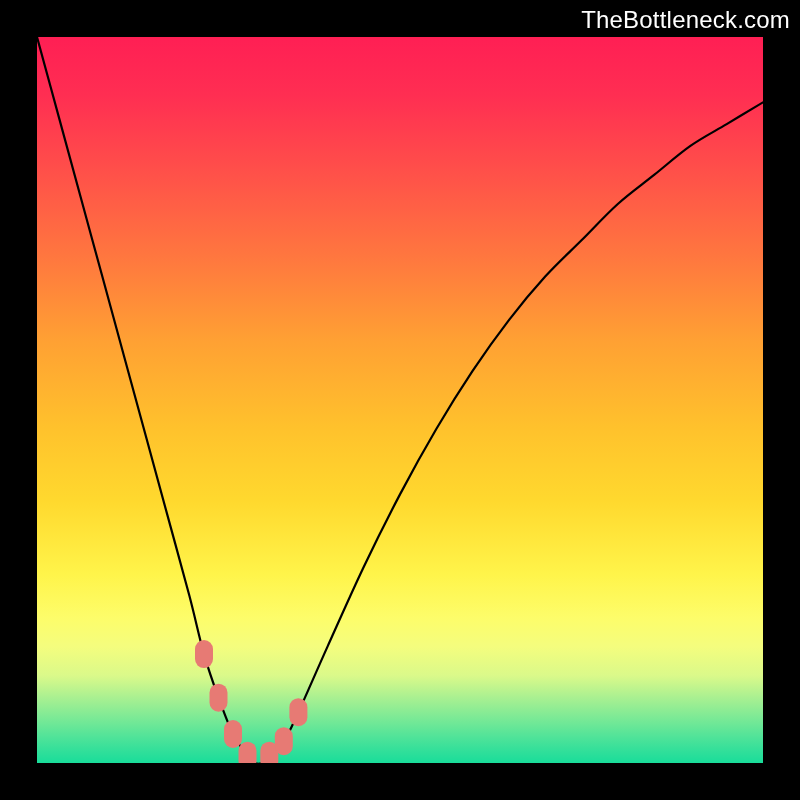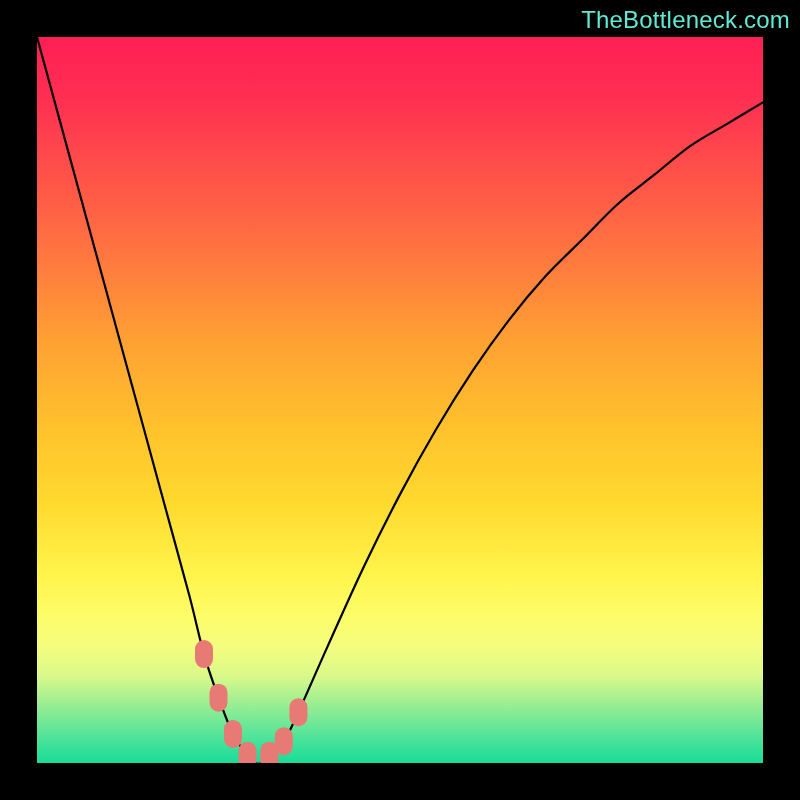--- a/index.html
+++ b/index.html
@@ -42,21 +42,21 @@
       #78e996 94%,
       #4fe399 96.5%,
       #2fdf9a 98.5%,
       #19dd9a 100%
     );
   }
   .watermark {
     position: absolute;
     top: 6px;
     right: 10px;
-    color: #5eead4;
+    color: #ffffff;
     font-size: 24px;
     letter-spacing: 0.2px;
     font-weight: 400;
   }
   svg.curve {
     position: absolute;
     left: 0;
     top: 0;
     width: 726px;
     height: 726px;

